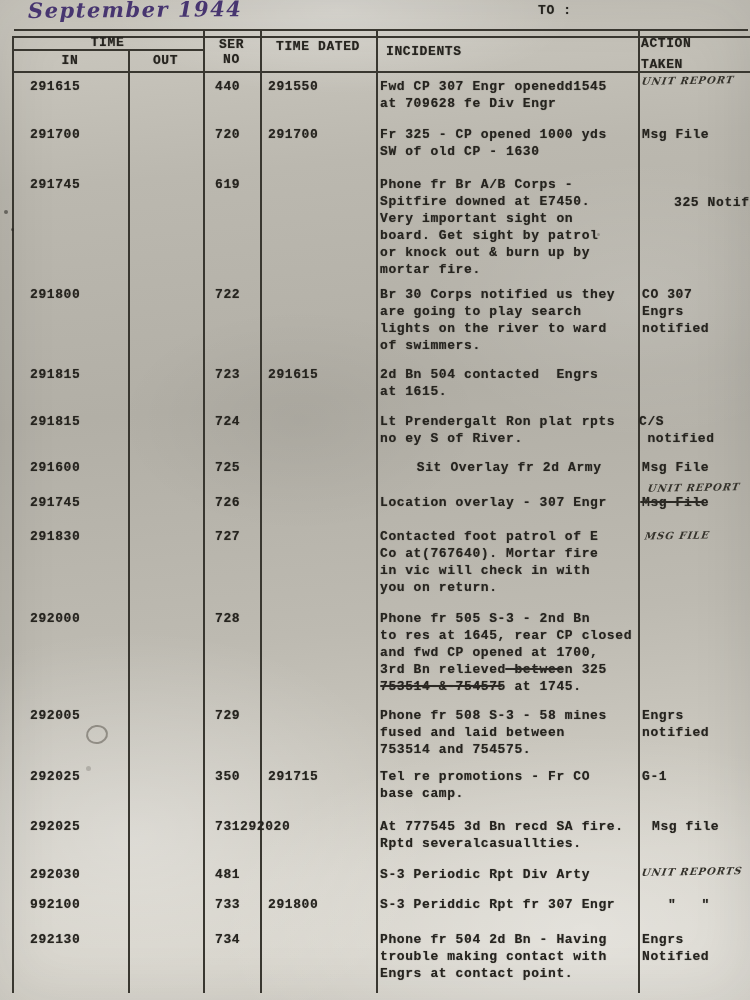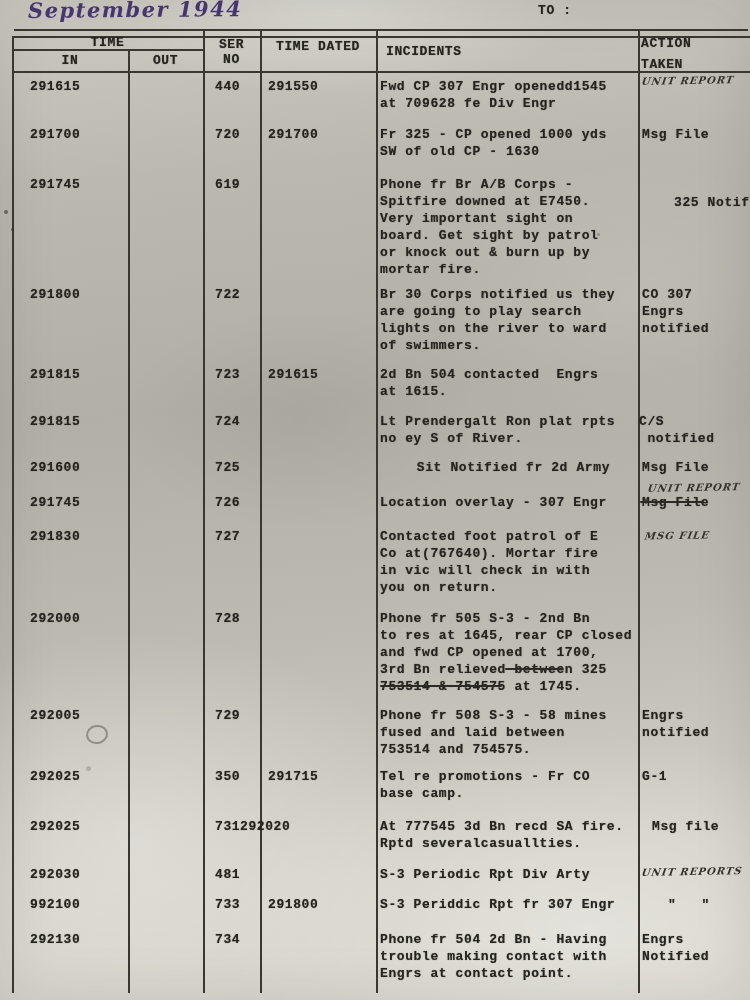--- a/index.html
+++ b/index.html
@@ -137,21 +137,21 @@
     <div class="cell typed c-ser">724</div>
     <div class="cell typed c-inc">Lt Prendergalt Ron plat rpts
 no ey S of River.</div>
     <div class="cell typed c-act" style="left:624px;margin-left:15px;">C/S
  notified</div>
   </div>
 
   <div class="row" style="top:459px;">
     <div class="cell typed c-in">291600</div>
     <div class="cell typed c-ser">725</div>
-    <div class="cell typed c-inc" style="left:400px;">  Sit Notified fr 2d Army</div>
+    <div class="cell typed c-inc" style="left:400px;">  Sit Overlay fr 2d Army</div>
     <div class="cell typed c-act">Msg File</div>
   </div>
 
   <div class="row" style="top:494px;">
     <div class="cell typed c-in">291745</div>
     <div class="cell typed c-ser">726</div>
     <div class="cell typed c-inc">Location overlay - 307 Engr</div>
     <div class="cell hwscript c-act" style="top:-12px;left:648px;">UNIT REPORT</div>
     <div class="cell typed c-act">Msg File</div>
   </div>

